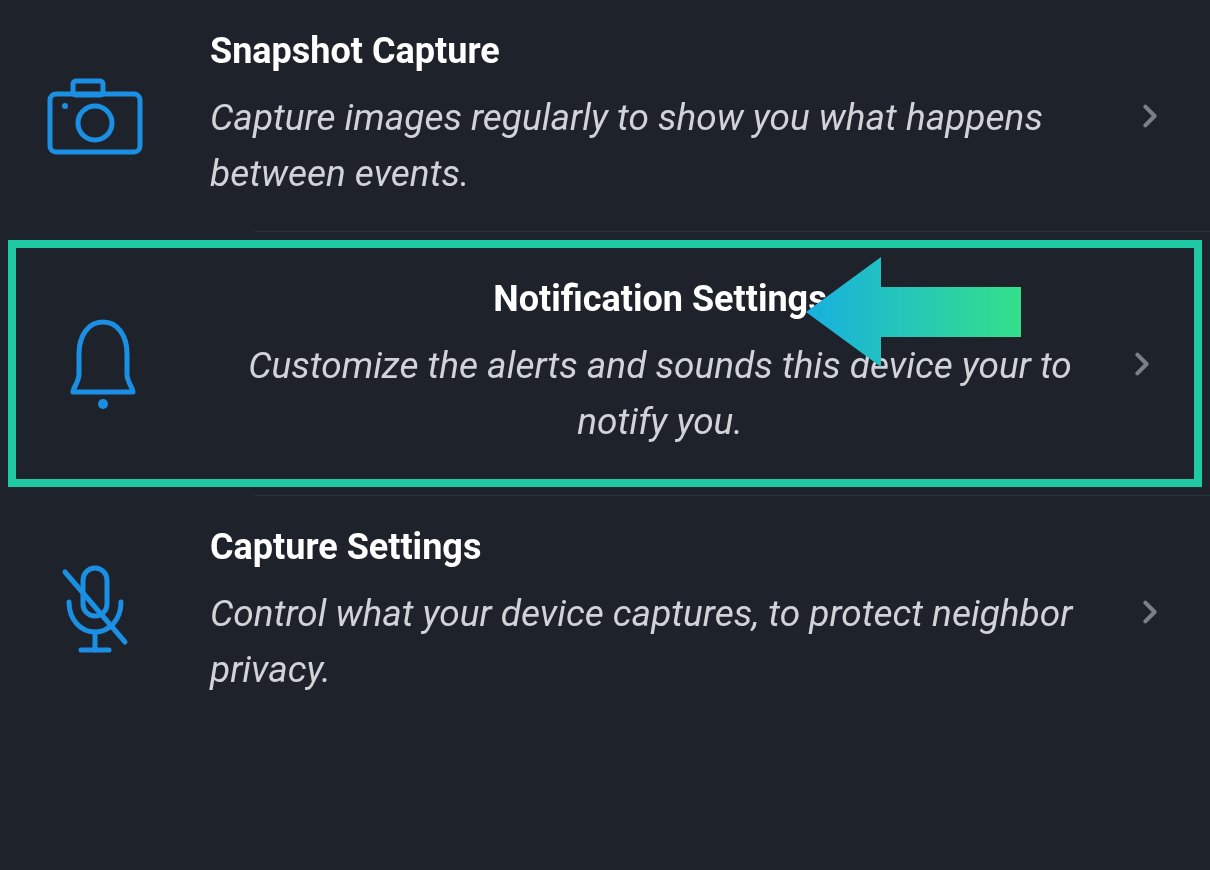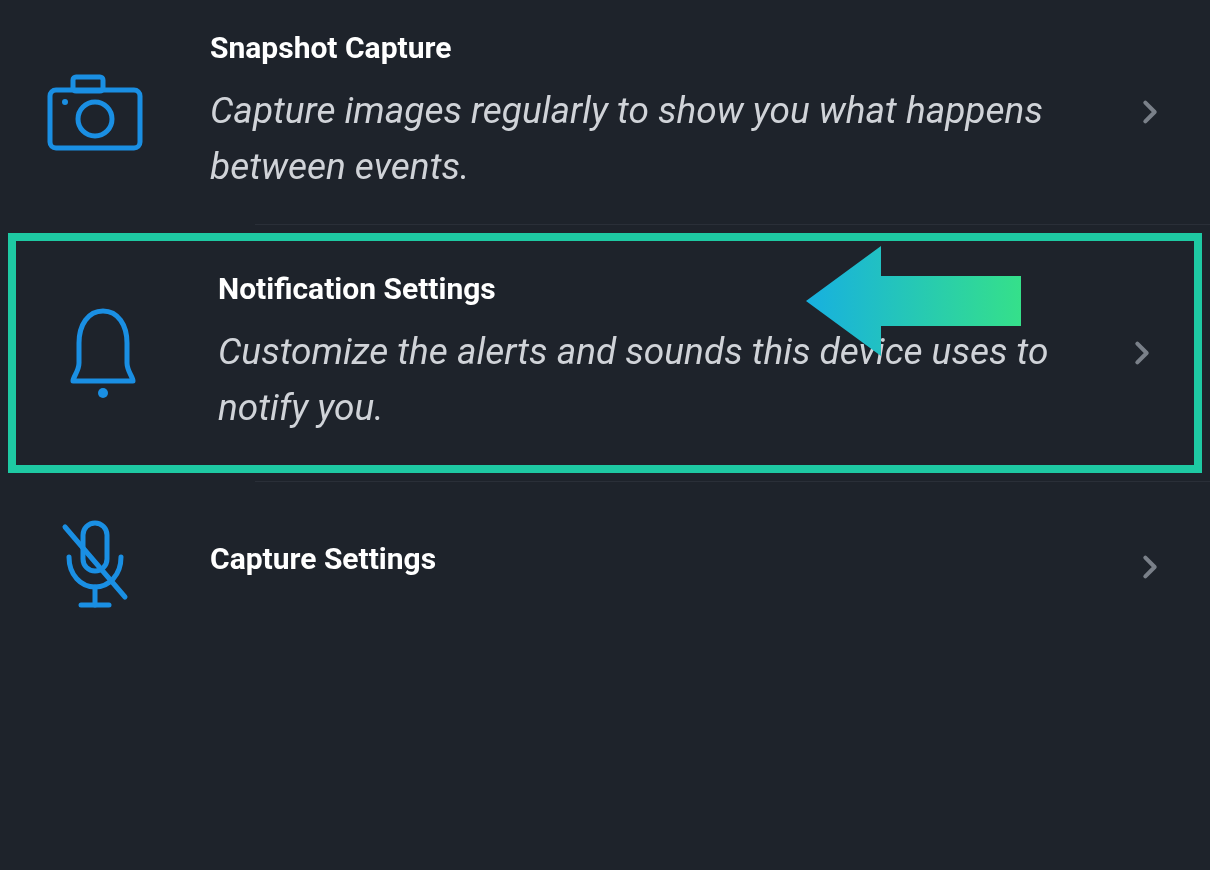--- a/index.html
+++ b/index.html
@@ -23,36 +23,37 @@
       display: flex;
       align-items: center;
       padding: 30px 40px;
       position: relative;
       cursor: pointer;
     }
     .settings-item.highlighted {
       border: 8px solid #1ec9a3;
       margin: 8px;
       padding: 30px 32px;
+      text-align: center;
     }
     .icon-container {
       width: 110px;
       height: 110px;
       display: flex;
       align-items: center;
       justify-content: center;
       flex-shrink: 0;
       margin-right: 60px;
     }
     .text-container {
       flex: 1;
     }
     .item-title {
       color: #ffffff;
-      font-size: 30px;
+      font-size: 36px;
       font-weight: 700;
       margin-bottom: 18px;
     }
     .item-description {
       color: #d0d3d8;
       font-size: 37px;
       font-weight: 400;
       line-height: 1.5;
       font-style: italic;
     }
@@ -107,21 +108,21 @@
 
   <div class="settings-item highlighted">
     <div class="icon-container">
       <svg viewBox="0 0 80 100" width="80" height="100">
         <path d="M40 8 C25 8 16 22 16 40 L16 60 C16 68 10 74 10 78 L70 78 C70 74 64 68 64 60 L64 40 C64 22 55 8 40 8 Z" fill="none" stroke="#1a8fe3" stroke-width="5" stroke-linejoin="round"></path>
         <circle cx="40" cy="90" r="5" fill="#1a8fe3"></circle>
       </svg>
     </div>
     <div class="text-container">
       <div class="item-title">Notification Settings</div>
-      <div class="item-description">Customize the alerts and sounds this device uses to notify you.</div>
+      <div class="item-description">Customize the alerts and sounds this device your to notify you.</div>
     </div>
     <div class="chevron-container">
       <svg viewBox="0 0 24 24" width="28" height="28">
         <path d="M8 4 L16 12 L8 20" fill="none" stroke="#7a8089" stroke-width="3.5" stroke-linecap="round" stroke-linejoin="round"></path>
       </svg>
     </div>
     <div class="arrow-container">
       <svg viewBox="0 0 220 110" width="220" height="110">
         <defs>
           <linearGradient id="arrowGrad" x1="0%" y1="0%" x2="100%" y2="0%">
@@ -141,20 +142,21 @@
       <svg viewBox="0 0 80 100" width="80" height="100">
         <rect x="28" y="6" width="24" height="48" rx="12" fill="none" stroke="#1a8fe3" stroke-width="5"></rect>
         <path d="M14 40 C14 58 26 70 40 70 C54 70 66 58 66 40" fill="none" stroke="#1a8fe3" stroke-width="5" stroke-linecap="round"></path>
         <line x1="40" y1="70" x2="40" y2="88" stroke="#1a8fe3" stroke-width="5" stroke-linecap="round"></line>
         <line x1="26" y1="88" x2="54" y2="88" stroke="#1a8fe3" stroke-width="5" stroke-linecap="round"></line>
         <line x1="10" y1="10" x2="70" y2="80" stroke="#1a8fe3" stroke-width="5" stroke-linecap="round"></line>
       </svg>
     </div>
     <div class="text-container">
       <div class="item-title">Capture Settings</div>
+      <div class="item-description">Control what your device captures, to protect neighbor privacy.</div>
     </div>
     <div class="chevron-container">
       <svg viewBox="0 0 24 24" width="28" height="28">
         <path d="M8 4 L16 12 L8 20" fill="none" stroke="#7a8089" stroke-width="3.5" stroke-linecap="round" stroke-linejoin="round"></path>
       </svg>
     </div>
   </div>
 
 </div>
 

